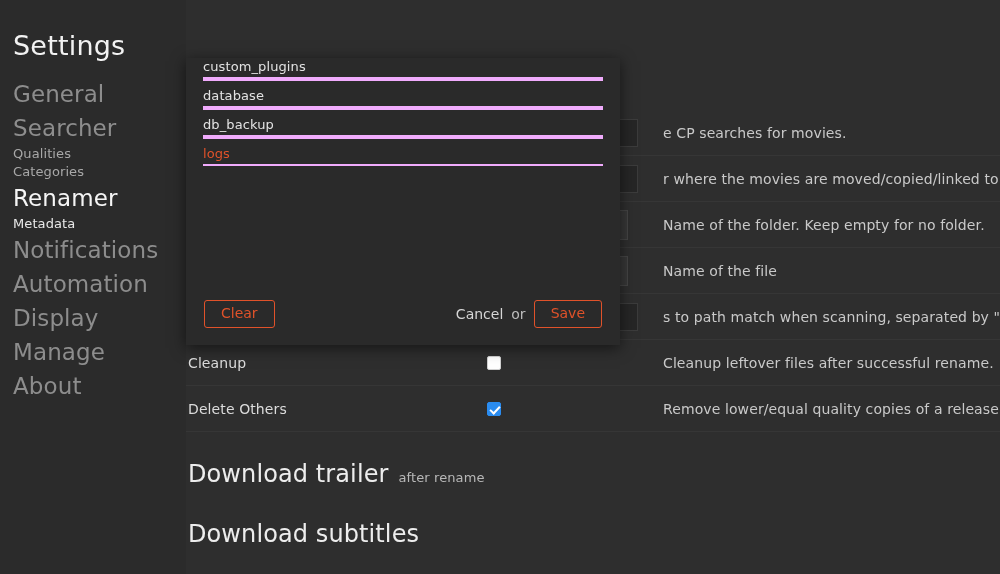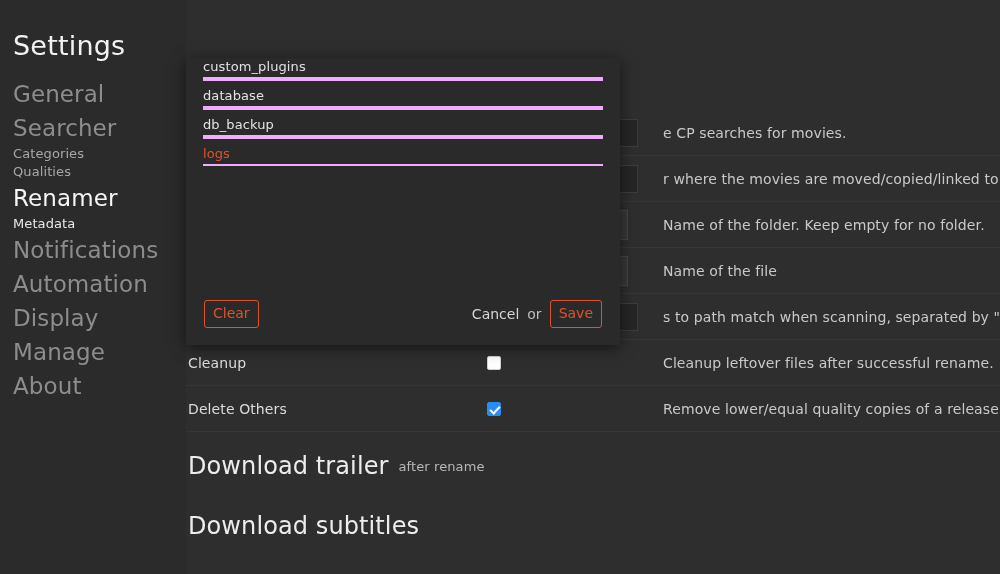--- a/index.html
+++ b/index.html
@@ -243,21 +243,21 @@
     align-items: center;
     padding: 0 18px;
   }
 
   .btn-outline {
     border: 1px solid #e0522a;
     color: #e0522a;
     background: transparent;
     font-family: inherit;
     font-size: 14px;
-    padding: 4px 8px;
+    padding: 4px 16px;
     border-radius: 3px;
     cursor: pointer;
     line-height: 1.25;
   }
 
   .footer-right {
     margin-left: auto;
     display: flex;
     align-items: center;
     gap: 8px;
@@ -356,40 +356,40 @@
       <div class="setting-row">
         <div class="row-label">Delete Others</div>
         <div class="row-control">
           <span class="cbx checked"></span>
         </div>
         <div class="row-desc">
           <span>Remove lower/equal quality copies of a release after downloading.</span>
         </div>
       </div>
 
-      <div class="section-head" style="margin-top:20px;align-items:center;">
+      <div class="section-head" style="margin-top:28px;">
         <span class="h-main">Download trailer</span>
         <span class="h-sub">after rename</span>
       </div>
 
       <div class="section-head" style="margin-top:32px;">
         <span class="h-main">Download subtitles</span>
 
       </div>
 
     </div>
   </div>
 
   <div class="sidebar">
     <div class="page-title">Settings</div>
     <div class="nav">
       <div class="nav-item">General</div>
       <div class="nav-item">Searcher</div>
+      <div class="nav-sub">Qualities</div>
       <div class="nav-sub">Categories</div>
-      <div class="nav-sub">Qualities</div>
       <div class="nav-item active">Renamer</div>
       <div class="nav-sub sub-active">Metadata</div>
       <div class="nav-item">Notifications</div>
       <div class="nav-item">Automation</div>
       <div class="nav-item">Display</div>
       <div class="nav-item">Manage</div>
       <div class="nav-item">About</div>
     </div>
   </div>
 

